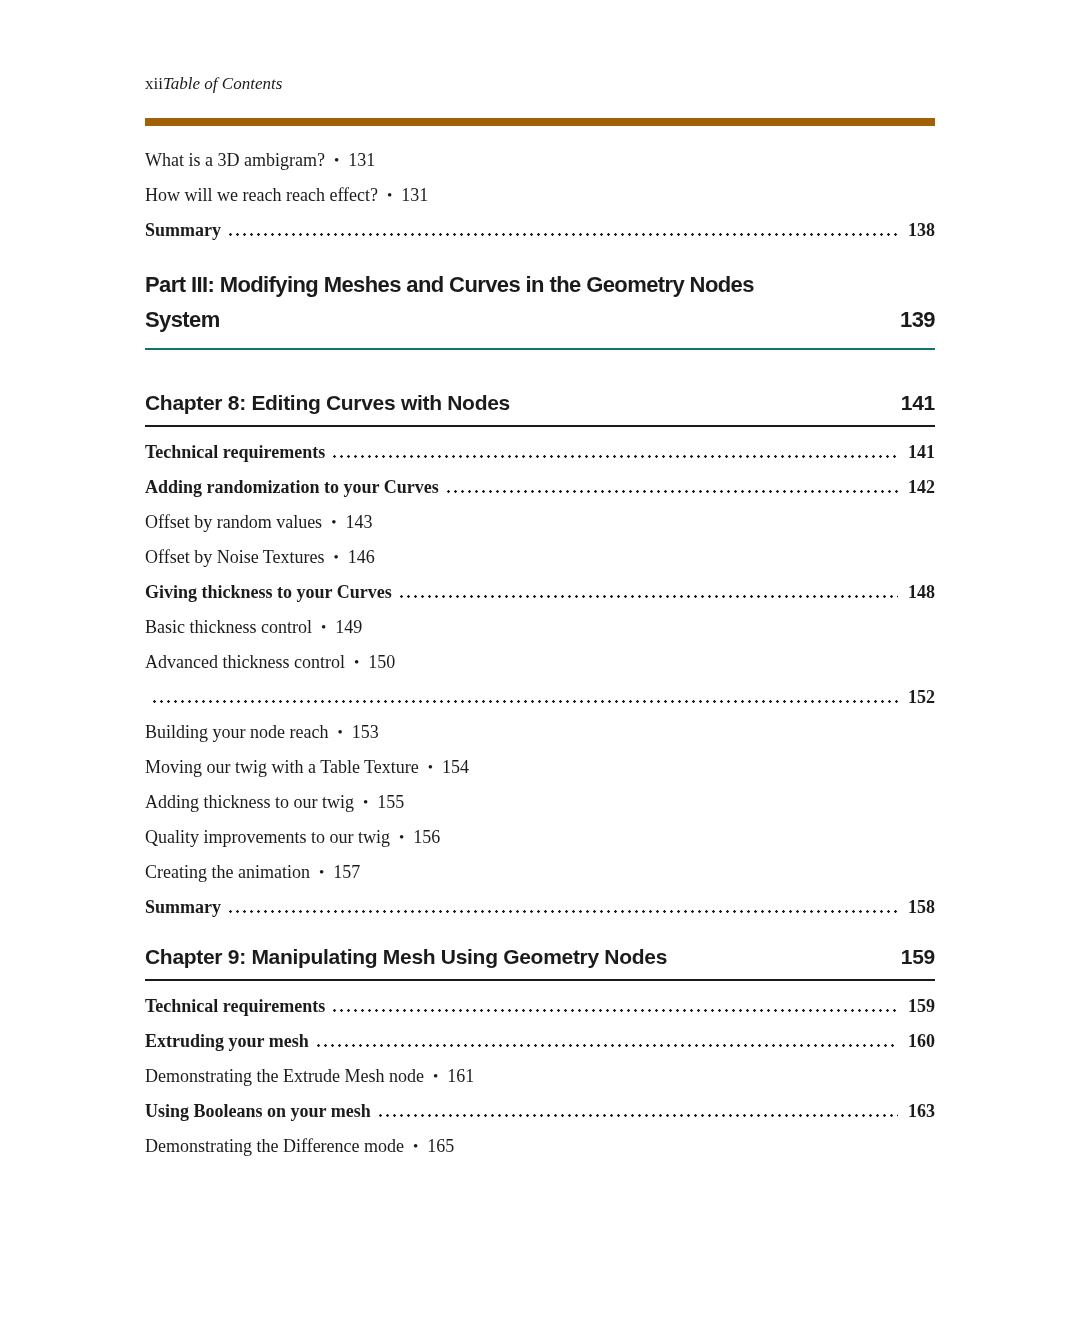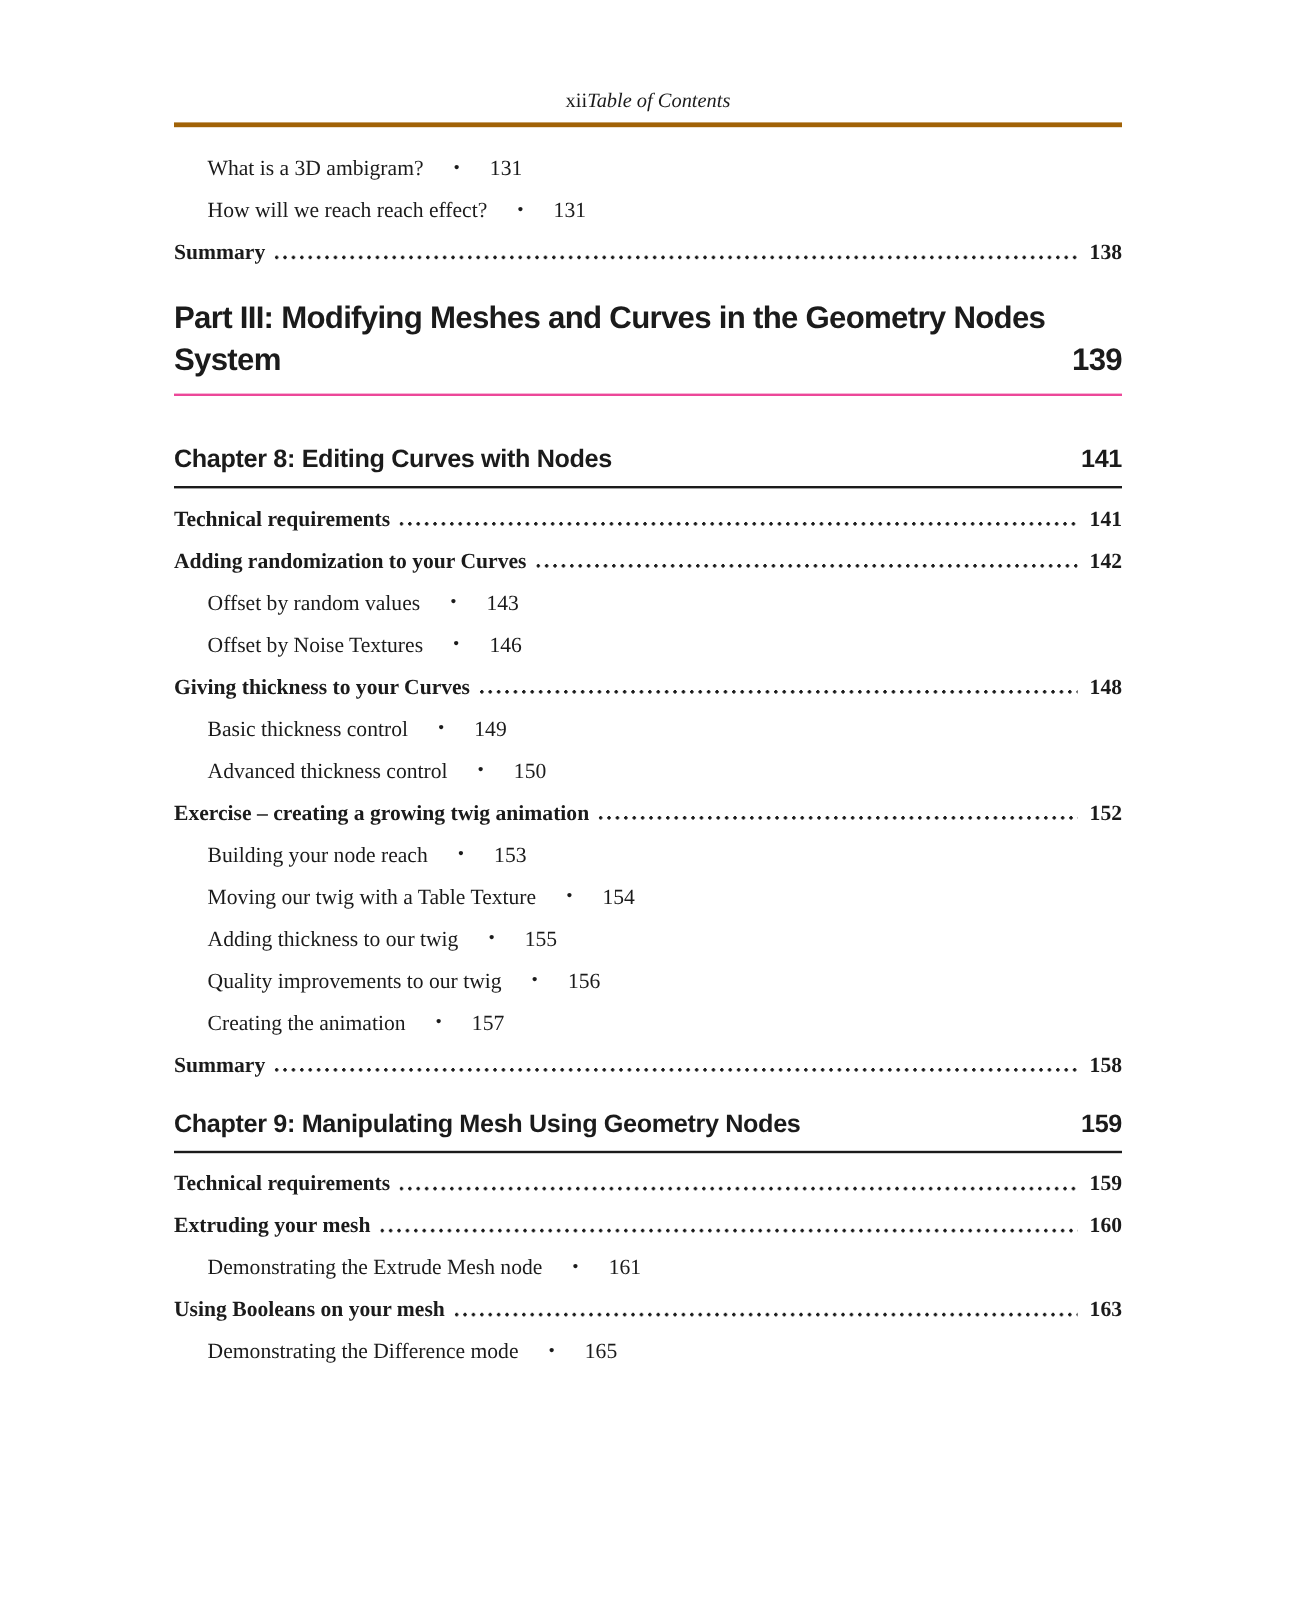--- a/index.html
+++ b/index.html
@@ -14,25 +14,25 @@
     background: #ffffff;
     color: #1b1b1b;
     box-sizing: border-box;
     padding: 0 145px;
     overflow: hidden;
     font-family: "Liberation Serif", "DejaVu Serif", serif;
   }
   
   .pagehead {
     display: flex;
-    justify-content: center;
+    justify-content: flex-start;
     align-items: baseline;
     padding-top: 74px;
-    padding-bottom: 8px;
-    border-bottom: 4px solid #a16207;
+    padding-bottom: 24px;
+    border-bottom: 8px solid #a16207;
     font-size: 17px;
     line-height: 20px;
   }
   .pagehead .running { font-style: italic; }
   
   .toc-block { margin-top: 23px; }
   .row {
     display: flex;
     align-items: flex-end;
     height: 22px;
@@ -44,31 +44,31 @@
   .row.main .lbl, .row.main .pg { font-weight: bold; }
   .leader {
     flex: 1 1 auto;
     min-width: 24px;
     height: 3px;
     margin: 0 10px 5px 8px;
     background-image: radial-gradient(circle at 1.5px 1.5px, #1b1b1b 1.25px, transparent 1.45px);
     background-size: 7px 3px;
     background-repeat: repeat-x;
   }
-  .row.sub { gap: 25px; margin-left: 28px; }
+  .row.sub { gap: 9px; }
   .row.sub .bullet { font-size: 15px; }
   
   .part-heading {
     margin-top: 26px;
     font-family: "Liberation Sans", "DejaVu Sans", sans-serif;
     font-weight: bold;
-    font-size: 26px;
+    font-size: 22px;
     letter-spacing: -0.6px;
     line-height: 35px;
-    border-bottom: 2px solid #ec4899;
+    border-bottom: 2px solid #0f766e;
     padding-bottom: 11px;
   }
   .part-heading .line1 { white-space: nowrap; }
   .part-heading .line2 {
     display: flex;
     justify-content: space-between;
     align-items: baseline;
   }
   
   .chapter-heading {
@@ -158,21 +158,20 @@
       <span class="lbl">Basic thickness control</span>
       <span class="bullet">•</span>
       <span class="pg">149</span>
     </div>
     <div class="row sub">
       <span class="lbl">Advanced thickness control</span>
       <span class="bullet">•</span>
       <span class="pg">150</span>
     </div>
     <div class="row main">
-      <span class="lbl">Exercise – creating a growing twig animation</span>
       <span class="leader"></span>
       <span class="pg">152</span>
     </div>
     <div class="row sub">
       <span class="lbl">Building your node reach</span>
       <span class="bullet">•</span>
       <span class="pg">153</span>
     </div>
     <div class="row sub">
       <span class="lbl">Moving our twig with a Table Texture</span>

